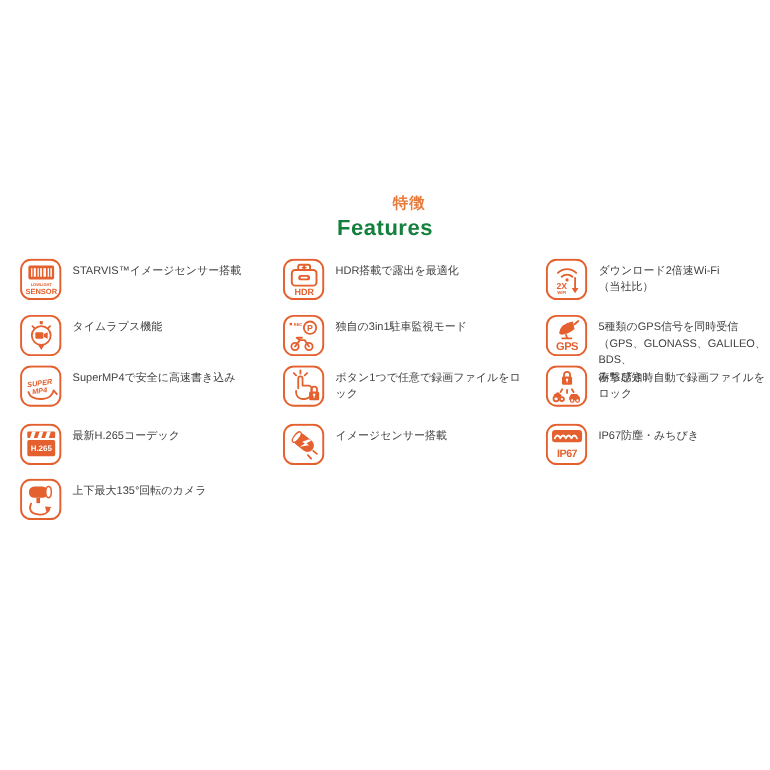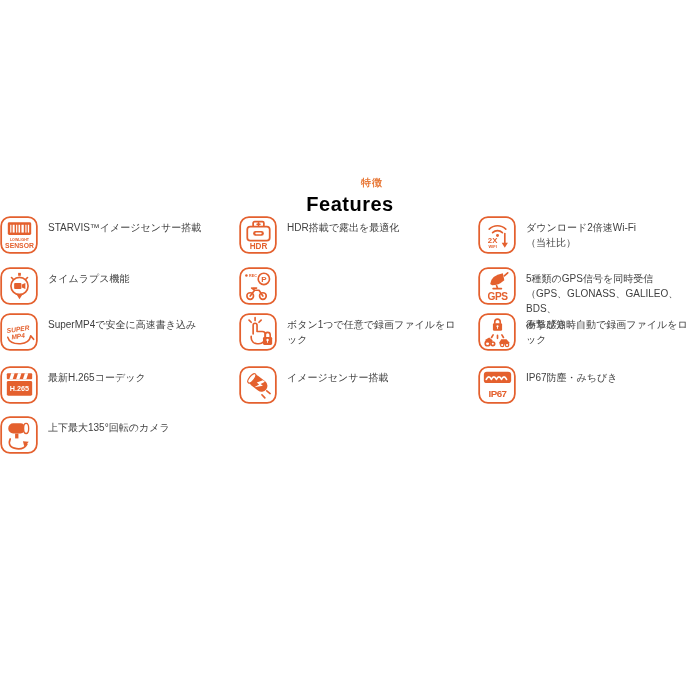--- a/index.html
+++ b/index.html
@@ -1,27 +1,27 @@
 <!DOCTYPE html>
 <html><head>
 <meta charset="utf-8">
 <style>
   html,body{margin:0;padding:0;}
   body{
     width:700px;height:700px;background:#ffffff;overflow:hidden;
     font-family:"Liberation Sans","DejaVu Sans",sans-serif;
   }
   .header{text-align:center;padding-top:176px;}
-  .kicker{color:#E87A3A;font-size:10px;letter-spacing:1px;font-weight:700;padding-left:44px;}
-  .title{color:#000000;font-size:20px;font-weight:700;margin-top:3px;letter-spacing:.5px;}
+  .kicker{color:#E87A3A;font-size:14px;letter-spacing:1px;font-weight:700;padding-left:44px;}
+  .title{color:#15803d;font-size:20px;font-weight:700;margin-top:3px;letter-spacing:.5px;}
   .grid{
     display:grid;
     grid-template-columns:239px 239px 1fr;
     grid-template-rows:51px 46px 53px 50px 45px;
-    
+    padding-left:18px;margin-top:15px;
   }
   .feature{display:flex;align-items:flex-start;gap:9px;}
   .icon{flex:0 0 39px;}
   .icon svg{width:39px;height:39px;display:block;}
   .txt{
     font-size:10px;color:#3F3F3F;line-height:1.5;padding-top:4px;
     max-width:178px;white-space:pre-line;
   }
   .grid .feature:nth-child(3n) .txt{max-width:162px;}
   
@@ -118,20 +118,21 @@
         <rect class="b" x="1.2" y="1.2" width="36.6" height="36.6" rx="9"></rect>
         <circle class="f" cx="7.6" cy="8.8" r="1.3"></circle>
         <text x="14.3" y="10.4" font-size="3.8">REC</text>
         <circle class="s" cx="25.5" cy="12.2" r="5.8"></circle>
         <text x="25.5" y="15.2" font-size="8.2">P</text>
         <circle class="s" cx="11.5" cy="29.8" r="3.4" stroke-width="1.6"></circle>
         <circle class="s" cx="24.5" cy="29.8" r="3.4" stroke-width="1.6"></circle>
         <path class="s" stroke-width="1.6" d="M11.5,29.8 l4.5,-6 h4.5 l4,6 M16,23.8 l-3,-2.2 M18,21.6 l-4,0"></path>
       </svg>
     </span>
+    <span class="txt">独自の3in1駐車監視モード</span>
   </div>
 
   <div class="feature">
     <span class="icon">
       <svg viewBox="0 0 40 40">
         <rect class="b" x="1.2" y="1.2" width="36.6" height="36.6" rx="9"></rect>
         <path class="f" d="M12.5,17.5 Q13.5,8.5 25.5,6.5 L27,13.5 Q21,18.8 14.5,18.8 Z"></path>
         <path class="s" stroke-width="1.5" d="M19,19 l1.2,3.2 M15.5,22.2 h8.5 M27,9 l3.5,-3"></path>
         <text x="20" y="33.4" font-size="10.4" letter-spacing="-0.5">GPS</text>
       </svg>

